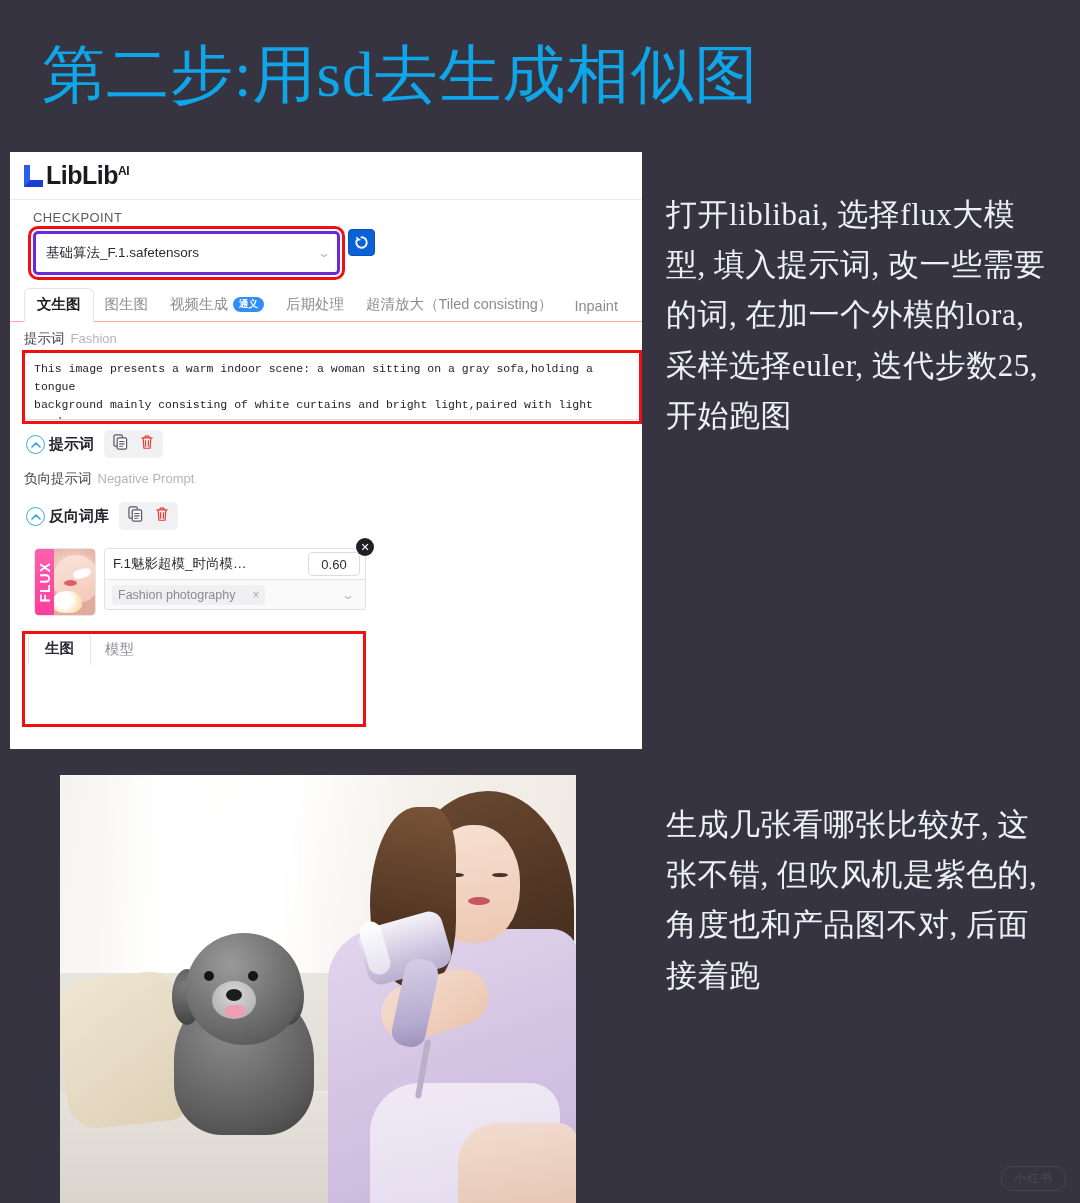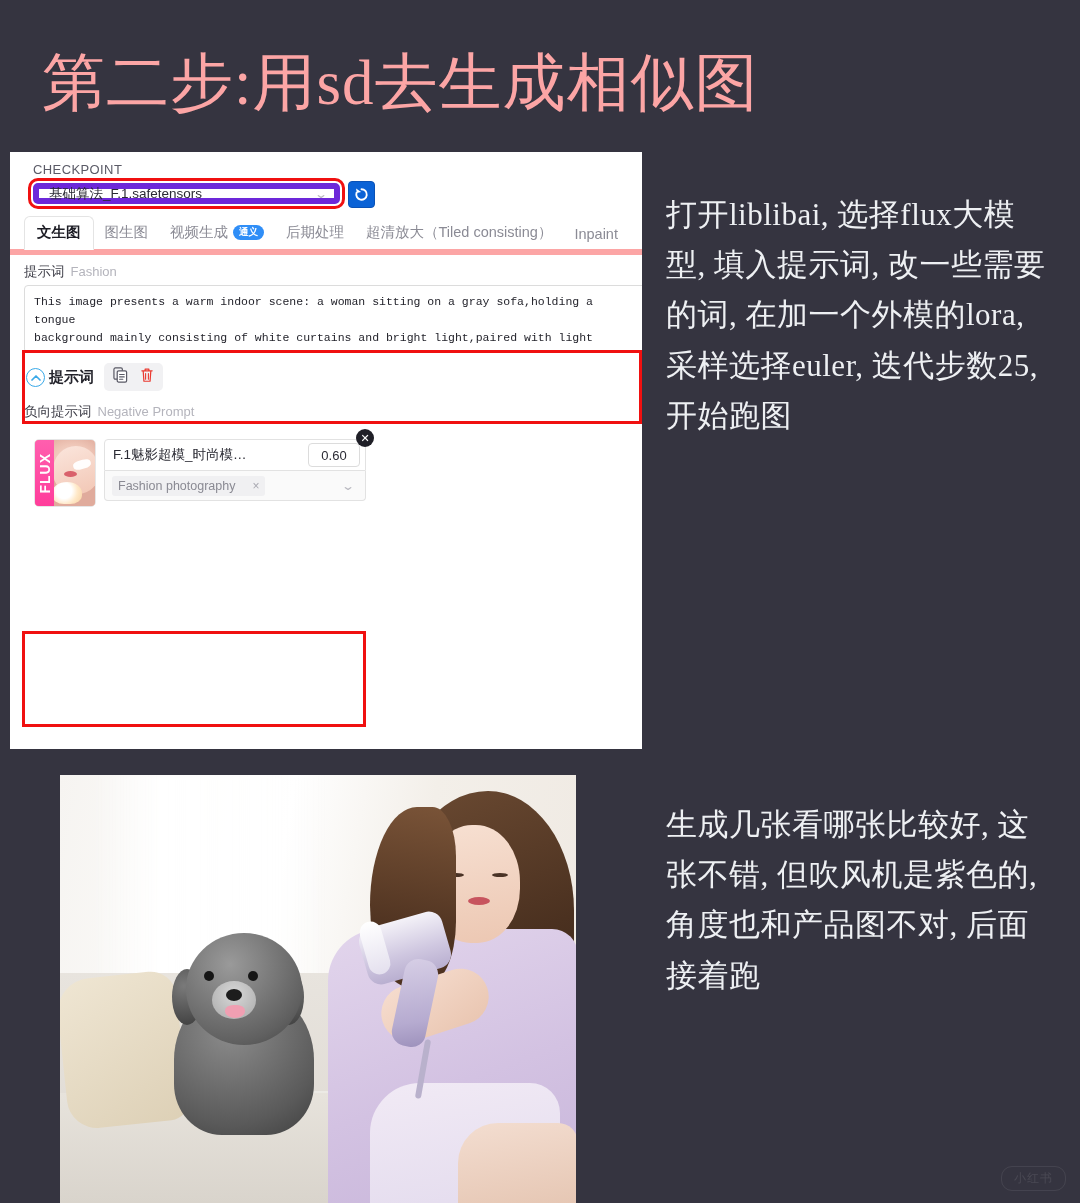--- a/index.html
+++ b/index.html
@@ -7,23 +7,23 @@
   html, body {
     width: 1080px; height: 1203px;
     background: #353440;
     font-family: "Liberation Sans", "DejaVu Sans", sans-serif;
     overflow: hidden;
   }
   .page { position: relative; width: 1080px; height: 1203px; }
 
   
   .title {
-    position: absolute; left: 42px; top: 52px;
+    position: absolute; left: 42px; top: 44px;
     font-family: "Liberation Serif", "DejaVu Serif", serif;
-    font-size: 63px; line-height: 1.0; color: #fca5a5;
+    font-size: 63px; line-height: 1.0; color: #0ea5e9;
     letter-spacing: 1px; white-space: nowrap;
   }
 
   
   .app-panel {
     position: absolute; left: 10px; top: 152px;
     width: 632px; height: 597px;
     background: #ffffff; overflow: hidden;
   }
   .app-header {
@@ -42,42 +42,42 @@
   
   .model-row { display: flex; padding: 10px 0 0 0; }
   .field-col { padding-left: 14px; }
   .field-col.checkpoint { width: 330px; padding-left: 23px; }
   .field-col.vae { width: 290px; padding-left: 8px; }
   .field-label {
     font-size: 13px; color: #5a5a66; letter-spacing: .4px;
     margin-bottom: 6px; display: block;
   }
   .select-box {
-    height: 21px; border: 6px solid #6d28d9; border-radius: 5px;
+    height: 44px; border: 3px solid #6d28d9; border-radius: 5px;
     background: #fff; display: flex; align-items: center;
     padding: 0 8px 0 10px; font-size: 13.5px; color: #2a2a33;
   }
   .select-box .val { flex: 1; white-space: nowrap; overflow: hidden; }
   .select-box .ph { flex: 1; color: #b6b6bd; }
   .chev { color: #b9b9c0; font-size: 12px; transform: scaleX(1.4); }
   .redbox {
     outline: 3px solid #f01010; outline-offset: 2px;
   }
   .refresh-btn {
     width: 27px; height: 27px; border-radius: 4px;
     background: #0a62d6; border: 1px solid #0a52b6;
     display: flex; align-items: center; justify-content: center;
     margin: 19px 6px 0 8px; flex: 0 0 auto;
   }
   .vae-wrap { display: flex; align-items: flex-start; }
 
   
   .tabs {
     display: flex; align-items: flex-end; margin-top: 12px;
-    border-bottom: 6px solid #fca5a5; padding-left: 14px; height: 35px;
+    border-bottom: 1px solid #fca5a5; padding-left: 14px; height: 35px;
   }
   .tab {
     font-size: 14.5px; color: #8b8b95; padding: 0 11px 7px 11px;
     white-space: nowrap; display: flex; align-items: center; gap: 5px;
   }
   .tab.active {
     color: #1c1c24; font-weight: 700;
     border: 1px solid #e4e4e4; border-bottom: 1px solid #fff;
     border-radius: 6px 6px 0 0; padding: 6px 12px 7px 12px;
     margin-bottom: -1px; background: #fff;
@@ -284,20 +284,31 @@
 </style>
 </head>
 <body>
 
 <div class="page">
 
   <div class="title">第二步:用sd去生成相似图</div>
 
   <div class="app-panel">
 
+    <div class="app-header">
+      <div class="logo">
+        <span class="logo-mark">
+          <svg width="22" height="24" viewBox="0 0 22 24">
+            <path d="M2 1 L8 1 L8 16 L21 16 L21 23 L2 23 Z" fill="#1a3fd6"></path>
+            <path d="M2 1 L8 1 L8 16 L2 23 Z" fill="#2b5cf0"></path>
+          </svg>
+        </span>
+        <span class="logo-text"><span>LibLib</span><span class="logo-sup">AI</span></span>
+      </div>
+    </div>
 
     <div class="model-row">
       <div class="field-col checkpoint">
         <span class="field-label">CHECKPOINT</span>
         <div class="select-box redbox">
           <span class="val">基础算法_F.1.safetensors</span>
           <span class="chev">⌄</span>
         </div>
       </div>
       <div class="vae-wrap">
@@ -361,20 +372,45 @@
               <path d="M6 7v6M9 7v6" stroke="#ea3a30" stroke-width="1.2" stroke-linecap="round"></path>
             </svg>
         </span>
       </div>
     </div>
 
     <div class="sec-label">
       <span>负向提示词</span><span class="en">Negative Prompt</span>
     </div>
 
+    <div class="tool-row">
+      <div class="tool-title">
+        <span class="circ-ico">
+          <svg width="10" height="7" viewBox="0 0 10 7">
+              <path d="M1 6 L5 2 L9 6" fill="none" stroke="#3aa9e8" stroke-width="1.7" stroke-linecap="round" stroke-linejoin="round"></path>
+            </svg>
+        </span>
+        <span>反向词库</span>
+      </div>
+      <div class="icon-pill">
+        <span>
+          <svg width="15" height="16" viewBox="0 0 16 17">
+              <rect x="1" y="1" width="9" height="12" rx="1.5" fill="none" stroke="#5a5a66" stroke-width="1.3"></rect>
+              <rect x="4.5" y="4" width="10" height="12" rx="1.5" fill="#fff" stroke="#5a5a66" stroke-width="1.3"></rect>
+              <path d="M7 8h5M7 10.5h5M7 13h3.5" stroke="#5a5a66" stroke-width="1.1" stroke-linecap="round"></path>
+            </svg>
+        </span>
+        <span>
+          <svg width="14" height="16" viewBox="0 0 15 17">
+              <path d="M2 4h11M5.5 4V2.2h4V4M3.4 4l.8 11.2h6.6L11.6 4" fill="none" stroke="#ea3a30" stroke-width="1.3" stroke-linecap="round" stroke-linejoin="round"></path>
+              <path d="M6 7v6M9 7v6" stroke="#ea3a30" stroke-width="1.2" stroke-linecap="round"></path>
+            </svg>
+        </span>
+      </div>
+    </div>
 
     <div class="lora-zone">
       <div class="lora-card">
         <div class="lora-thumb">
           <span class="thumb-bg"></span>
           <span class="thumb-face"></span>
           <span class="thumb-cream"></span>
           <span class="thumb-lip"></span>
           <span class="thumb-flower"></span>
           <span class="thumb-band">
@@ -391,20 +427,24 @@
               <span>Fashion photography</span>
               <span class="x">×</span>
             </span>
             <span class="chev">⌄</span>
           </div>
         </div>
         <span class="lora-close">✕</span>
       </div>
     </div>
 
+    <div class="bot-tabs">
+      <div class="bot-tab active">生图</div>
+      <div class="bot-tab">模型</div>
+    </div>
   </div>
 
   <div class="ann" style="left:22px; top:350px; width:620px; height:74px;"></div>
   <div class="ann" style="left:22px; top:631px; width:344px; height:96px;"></div>
 
   <div class="note note1">打开liblibai, 选择flux大模型, 填入提示词, 改一些需要的词, 在加一个外模的lora, 采样选择euler, 迭代步数25,开始跑图</div>
   <div class="note note2">生成几张看哪张比较好, 这张不错, 但吹风机是紫色的, 角度也和产品图不对, 后面接着跑</div>
 
   <div class="photo">
     <span class="ph-wall"></span>

